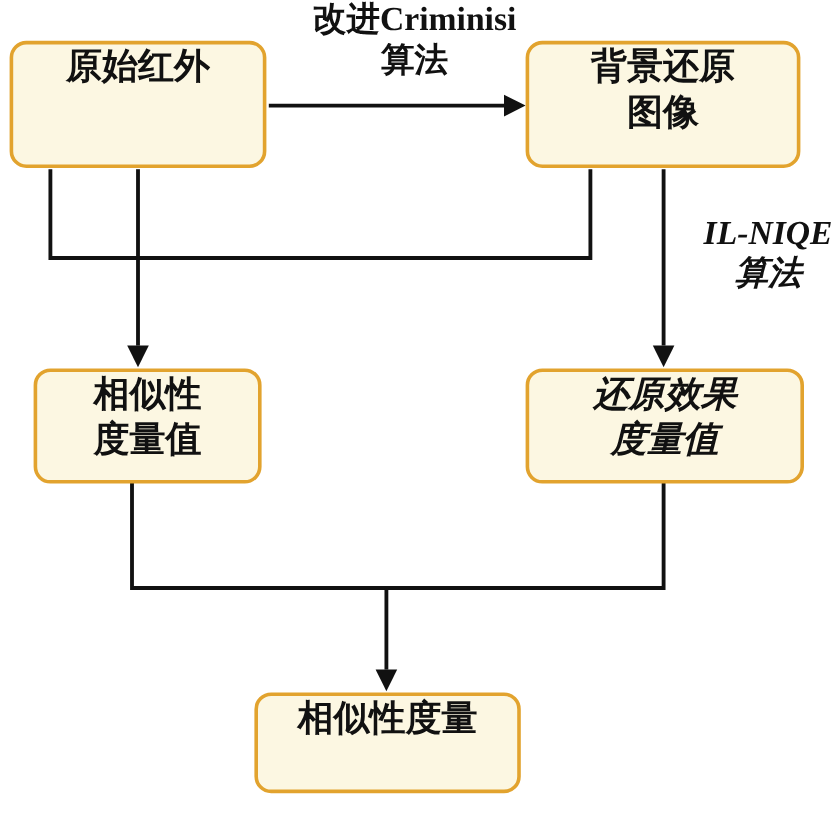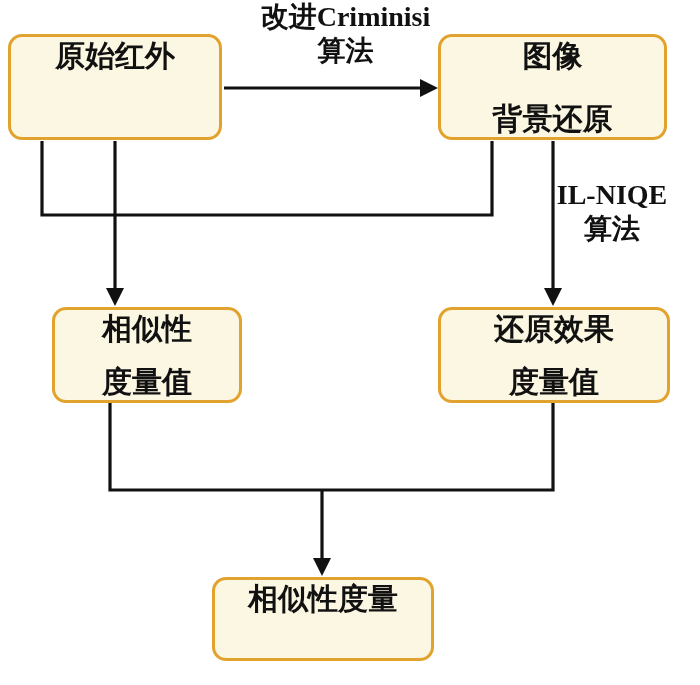--- a/index.html
+++ b/index.html
@@ -28,43 +28,43 @@
   svg.connectors polygon {
     fill: var(--line, #111111);
     stroke: none;
   }
   .box {
     position: absolute;
     border: 3px solid var(--box-border, #E2A32E);
     background: var(--box-fill, #FCF7E2);
     border-radius: 14px;
     display: flex; flex-direction: column;
-    align-items: center; justify-content: space-between;
+    align-items: center; justify-content: flex-start;
     font-size: 30px; font-weight: 700;
     line-height: 1.25; text-align: center;
     color: var(--text, #111111);
   }
   .box span { display: block; }
   .edge-label {
     position: absolute;
     font-size: 28px; font-weight: 700;
     text-align: center; line-height: 1.2;
     color: var(--text, #111111);
   }
   .edge-label span { display: block; margin-left: 20px; }
 
   .box-original    { left: 8px;   top: 34px;  width: 214px; height: 106px; }
   .box-restored    { left: 438px; top: 34px;  width: 229px; height: 106px; }
-  .box-similarity  { left: 28px;  top: 307px; width: 190px; height: 96px; margin-left: 24px; }
-  .box-restoration { left: 438px; top: 307px; width: 232px; height: 96px; }
+  .box-similarity  { left: 28px;  top: 307px; width: 190px; height: 96px; }
+  .box-restoration { left: 438px; top: 307px; width: 232px; height: 96px; font-style: italic; }
   .box-final       { left: 212px; top: 577px; width: 222px; height: 84px; }
 
   .label-criminisi { left: 218px; top: 0px;   width: 235px; }
   .label-similarity{ left: 190px; top: 176px; width: 230px; }
-  .label-ilniqe    { left: 532px; top: 178px; width: 140px; }
+  .label-ilniqe    { left: 560px; top: 178px; width: 140px; font-style: italic; }
   .label-fusion    { left: 155px; top: 444px; width: 330px; }
 </style>
 </head>
 <body>
 
 <div class="canvas">
 
   <svg class="connectors" viewBox="0 0 700 685">
 
     <path d="M224 88 L420 88"></path>
@@ -82,22 +82,22 @@
 
     <path d="M322 490 L322 558"></path>
     <polygon points="313,558 331,558 322,576"></polygon>
   </svg>
 
   <div class="box box-original">
     <span>原始红外</span>
   </div>
 
   <div class="box box-restored">
+    <span>背景还原</span>
     <span>图像</span>
-    <span>背景还原</span>
   </div>
 
   <div class="box box-similarity">
     <span>相似性</span>
     <span>度量值</span>
   </div>
 
   <div class="box box-restoration">
     <span>还原效果</span>
     <span>度量值</span>

